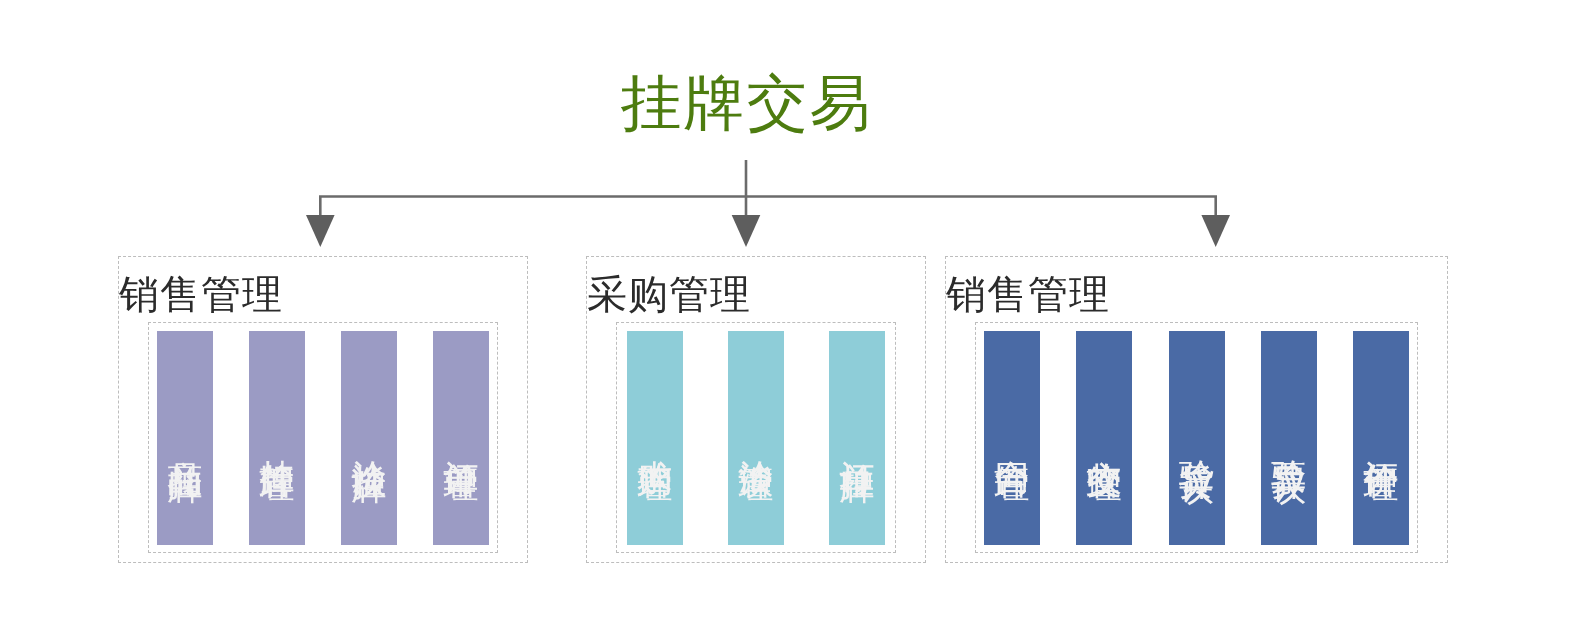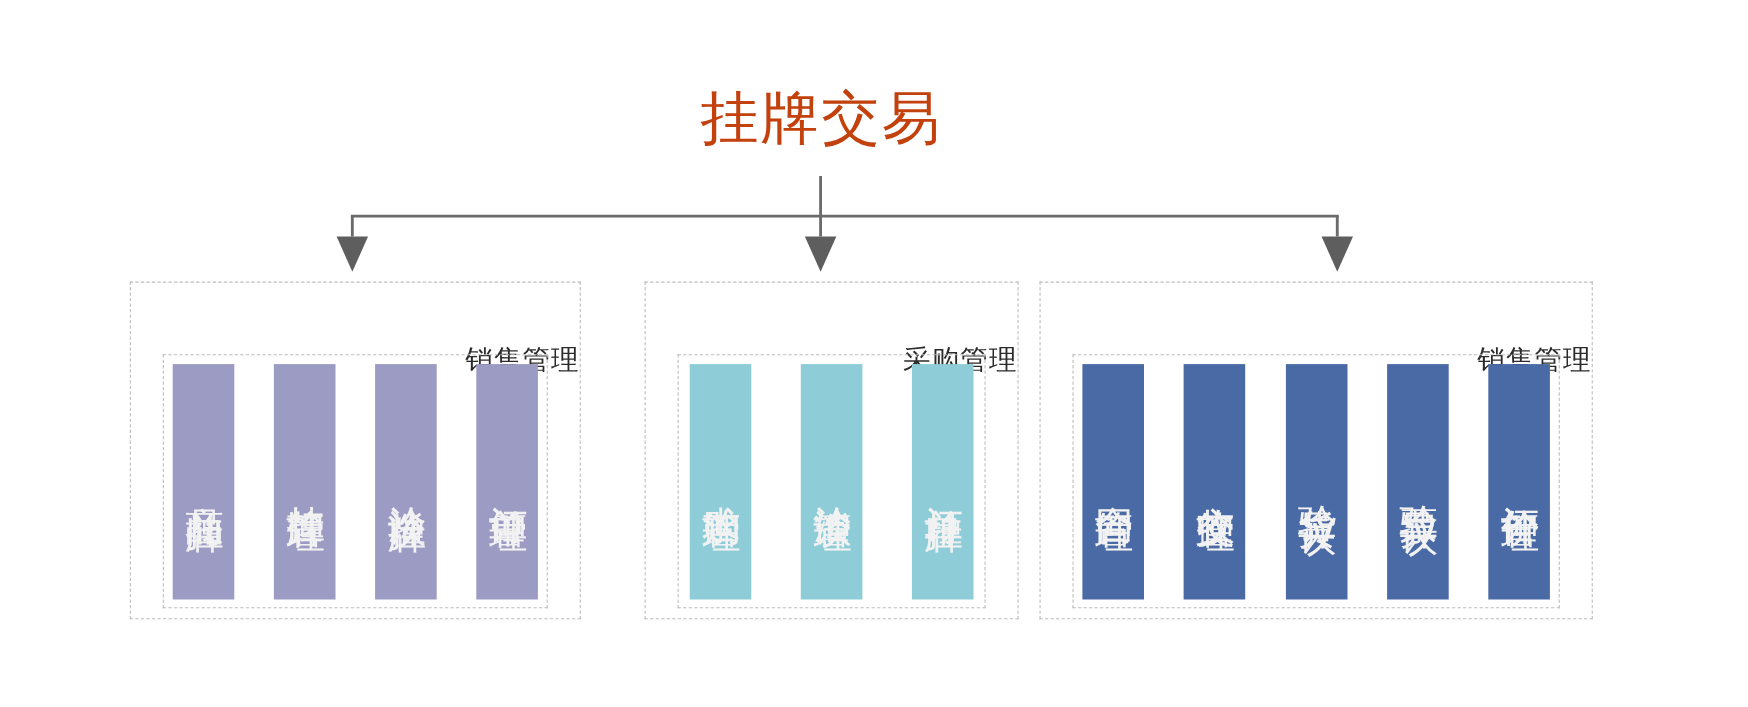--- a/index.html
+++ b/index.html
@@ -18,26 +18,27 @@
     overflow: hidden;
   }
 
   
   #root-title {
     position: absolute;
     left: 0;
     top: 78px;
     width: 1493px;
     text-align: center;
-    font-size: 53px;
+    font-size: 61px;
     line-height: 60px;
     letter-spacing: 2px;
-    color: #c2410c;
+    color: #4d7c0f;
     font-weight: 400;
     white-space: nowrap;
+    font-family: Liberation Mono, monospace;
   }
 
   
   #connectors {
     position: absolute;
     left: 0;
     top: 0;
     width: 1589px;
     height: 643px;
     pointer-events: none;
@@ -50,27 +51,26 @@
     height: 307px;
     border: 1.6px dashed #bdbdbd;
     box-sizing: border-box;
     background: transparent;
   }
   .group-title {
     position: absolute;
     left: 0;
     right: 0;
     top: 17px;
-    text-align: right;
-    font-size: 25px;
+    text-align: left;
+    font-size: 40px;
     line-height: 40px;
     color: #2b2b2b;
     letter-spacing: 1px;
     white-space: nowrap;
-    margin-top: 33px;
   }
   .inner-box {
     position: absolute;
     left: 29px;
     right: 29px;
     top: 65px;
     bottom: 9px;
     border: 1.6px dashed #bdbdbd;
     box-sizing: border-box;
     display: flex;

